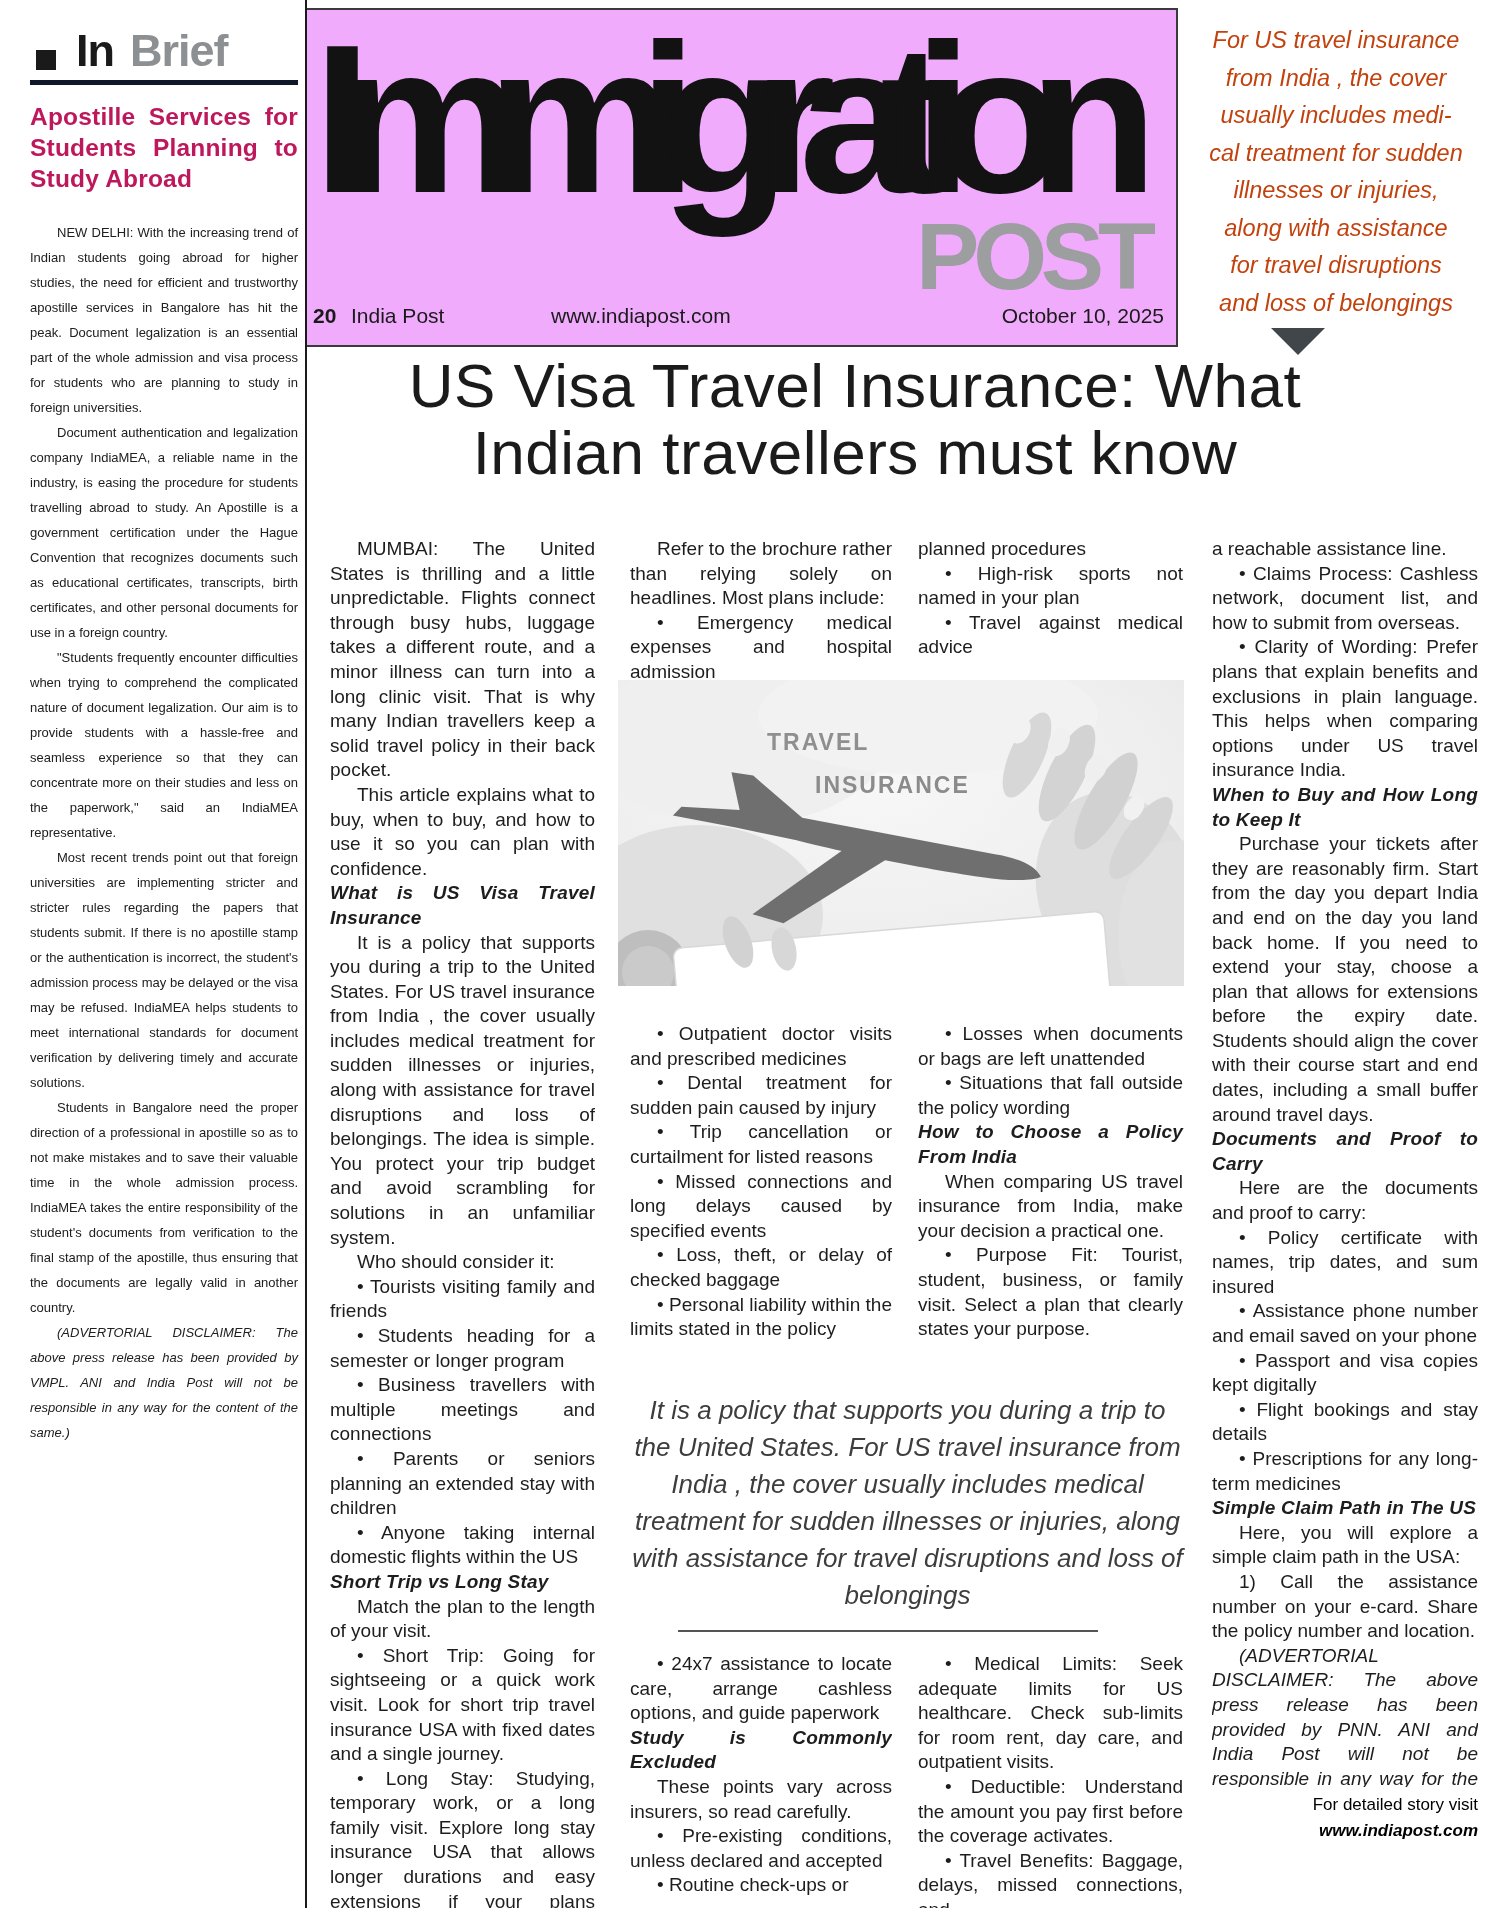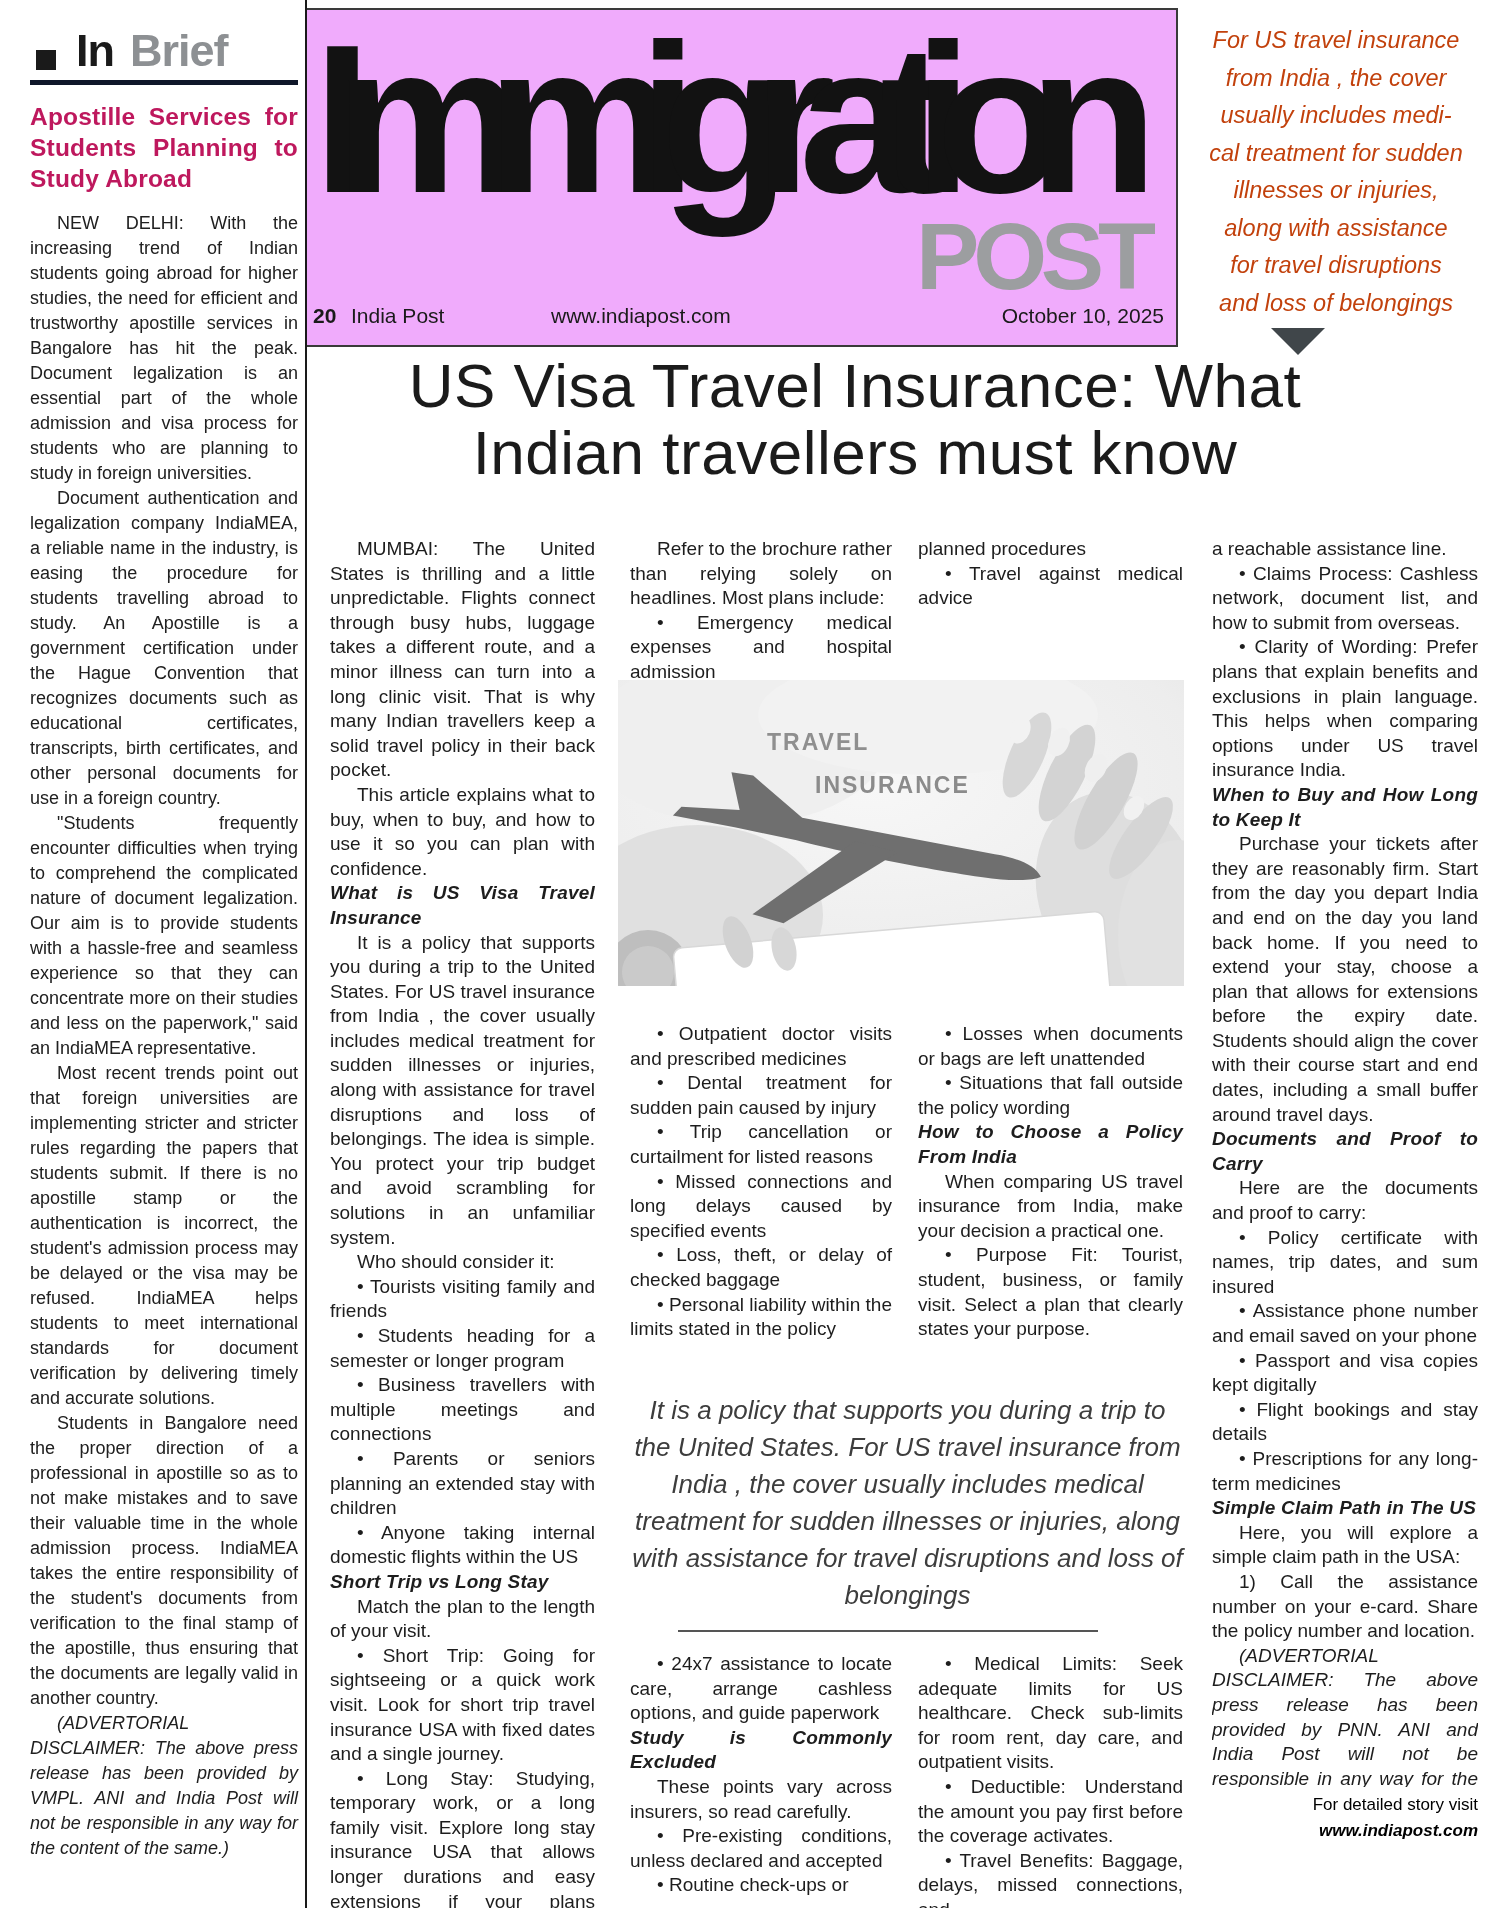--- a/index.html
+++ b/index.html
@@ -8,21 +8,21 @@
   
   .vdivider{position:absolute;left:305px;top:0;width:2px;height:1908px;background:#1a1a1a;}
 
   
   .sidebar{position:absolute;left:30px;top:28px;width:268px;}
   .brief{display:flex;align-items:flex-end;gap:20px;border-bottom:5px solid #0f172a;padding:0 0 7px 6px;}
   .brief-square{width:20px;height:20px;background:#1a1a1a;margin-bottom:3px;}
   .brief-word1{font-size:45px;font-weight:700;letter-spacing:-1px;color:#1a1a1a;line-height:1;}
   .brief-word2{font-size:45px;font-weight:700;letter-spacing:-1px;color:#8d9093;line-height:1;margin-left:-4px;}
   .side-headline{margin-top:16px;font-size:24.5px;line-height:31px;font-weight:700;color:#be185d;text-align:justify;letter-spacing:.2px;}
-  .sidecol{margin-top:17px;font-size:18px;line-height:25px;text-align:justify;color:#202020;}
+  .sidecol{margin-top:26px;font-size:13px;line-height:25px;text-align:justify;color:#202020;}
 
   
   .masthead{position:absolute;left:307px;top:8px;width:871px;height:339px;border:2px solid #3a3a3a;border-left:none;box-sizing:border-box;background:#f0abfc;}
   .mast-title{position:absolute;left:4px;top:0;}
   .mast-post{position:absolute;right:18px;top:203px;}
   .infobar{position:absolute;left:0;right:0;top:294px;height:30px;font-size:21px;color:#1a1a1a;}
   .infobar .pgnum{position:absolute;left:6px;top:0;font-weight:700;}
   .infobar .pub{position:absolute;left:44px;top:0;}
   .infobar .site{position:absolute;left:244px;top:0;}
   .infobar .date{position:absolute;right:12px;top:0;}
@@ -136,20 +136,21 @@
       <p class="blk p">Match the plan to the length of your visit.</p>
       <p class="blk p">• Short Trip: Going for sightseeing or a quick work visit. Look for short trip travel insurance USA with fixed dates and a single journey.</p>
       <p class="blk p">• Long Stay: Studying, temporary work, or a long family visit. Explore long stay insurance USA that allows longer durations and easy extensions if your plans change.</p>
     </div>
   <div class="col c2t">
       <p class="blk p">Refer to the brochure rather than relying solely on headlines. Most plans include:</p>
       <p class="blk p">• Emergency medical expenses and hospital admission</p>
     </div>
   <div class="col c3t">
       <p class="blk cont">planned procedures</p>
+      <p class="blk p">• High-risk sports not named in your plan</p>
       <p class="blk p">• Travel against medical advice</p>
     </div>
 
   <svg class="photo" viewBox="0 0 566 306">
     <defs>
       <radialGradient id="bgG" cx="45%" cy="35%" r="85%">
         <stop offset="0%" stop-color="#f7f7f7"></stop>
         <stop offset="70%" stop-color="#ededed"></stop>
         <stop offset="100%" stop-color="#e2e2e2"></stop>
       </radialGradient>

